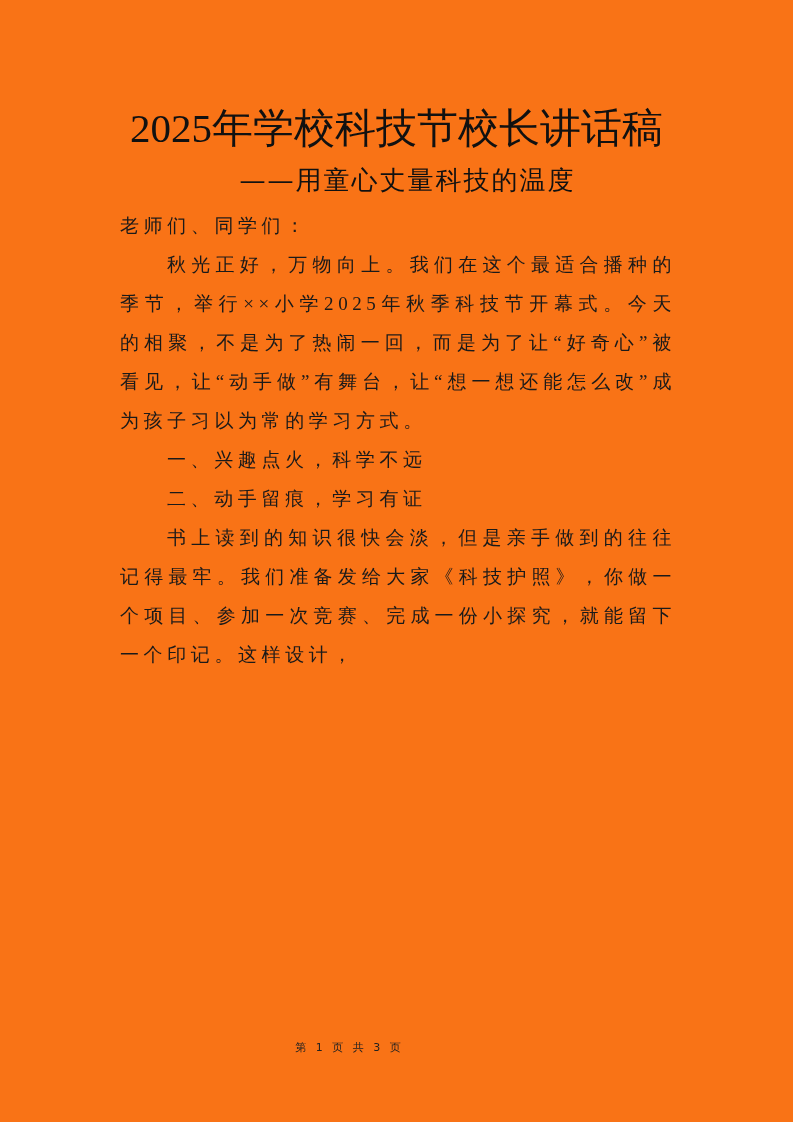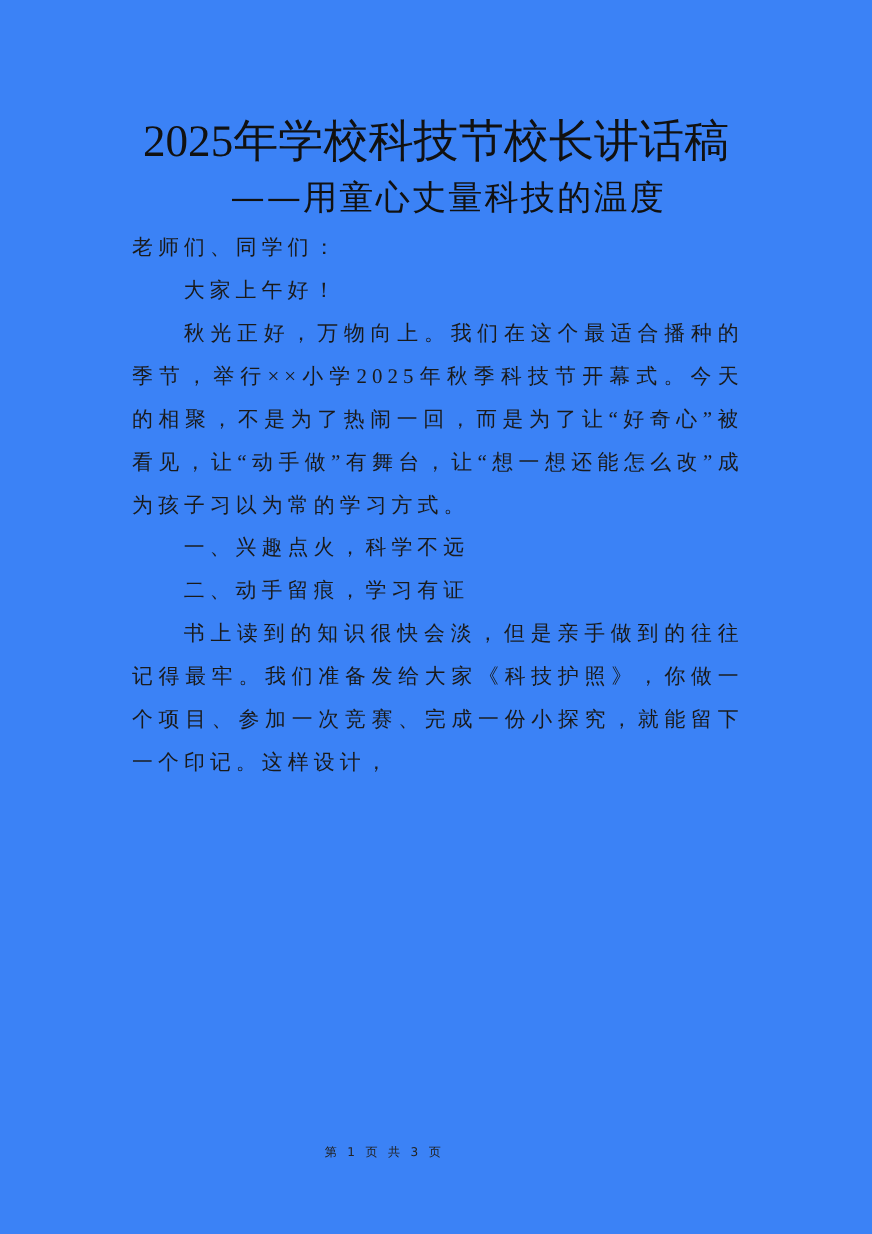--- a/index.html
+++ b/index.html
@@ -13,21 +13,21 @@
       position: relative;
       overflow: hidden;
       font-family: "DejaVu Serif", "Liberation Serif", serif;
       color: #111111;
     }
     .page {
       position: absolute;
       left: 0; top: 0;
       width: 793px;
       height: 1122px;
-      background: #3b82f6;
+      background: #f97316;
     }
     .title {
       position: absolute;
       left: 0;
       top: 103px;
       width: 793px;
       text-align: center;
       font-family: "Liberation Serif", "DejaVu Serif", serif;
       font-size: 41px;
       line-height: 50px;
@@ -36,21 +36,21 @@
       margin: 0;
       font-weight: normal;
     }
     .subtitle {
       position: absolute;
       left: 0;
       top: 160px;
       width: 793px;
       text-align: center;
       font-family: "DejaVu Serif", "Liberation Serif", serif;
-      font-size: 31px;
+      font-size: 26px;
       line-height: 40px;
       letter-spacing: 2px;
       color: #111111;
       margin: 0;
       font-weight: normal;
       padding-left: 22px;
       box-sizing: border-box;
     }
     .body-text {
       position: absolute;
@@ -88,21 +88,20 @@
   </style>
 </head>
 <body>
 
 <div class="page">
   <h1 class="title">2025年学校科技节校长讲话稿</h1>
   <h2 class="subtitle">——用童心丈量科技的温度</h2>
 
   <div class="body-text">
     <p>老师们、同学们：</p>
-    <p class="indent">大家上午好！</p>
     <p class="indent">秋光正好，万物向上。我们在这个最适合播种的季节，举行××小学2025年秋季科技节开幕式。今天的相聚，不是为了热闹一回，而是为了让“好奇心”被看见，让“动手做”有舞台，让“想一想还能怎么改”成为孩子习以为常的学习方式。</p>
     <p class="indent">一、兴趣点火，科学不远</p>
     <p class="indent">二、动手留痕，学习有证</p>
     <p class="indent">书上读到的知识很快会淡，但是亲手做到的往往记得最牢。我们准备发给大家《科技护照》，你做一个项目、参加一次竞赛、完成一份小探究，就能留下一个印记。这样设计，</p>
   </div>
 
   <div class="footer">
     <span>第 1 页 共 3 页</span>
   </div>
 </div>

